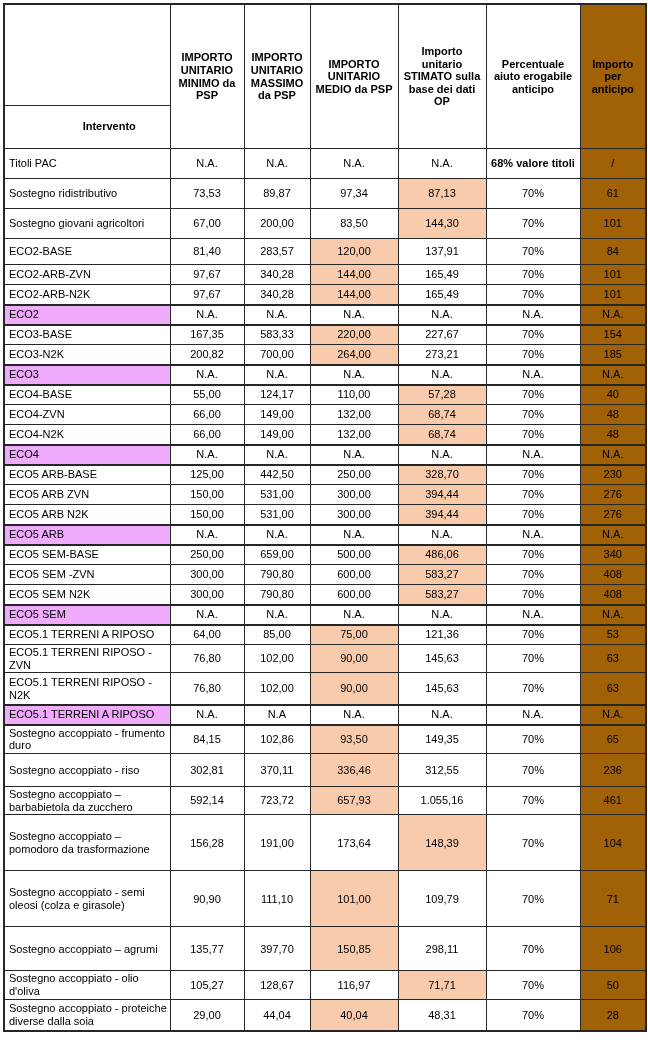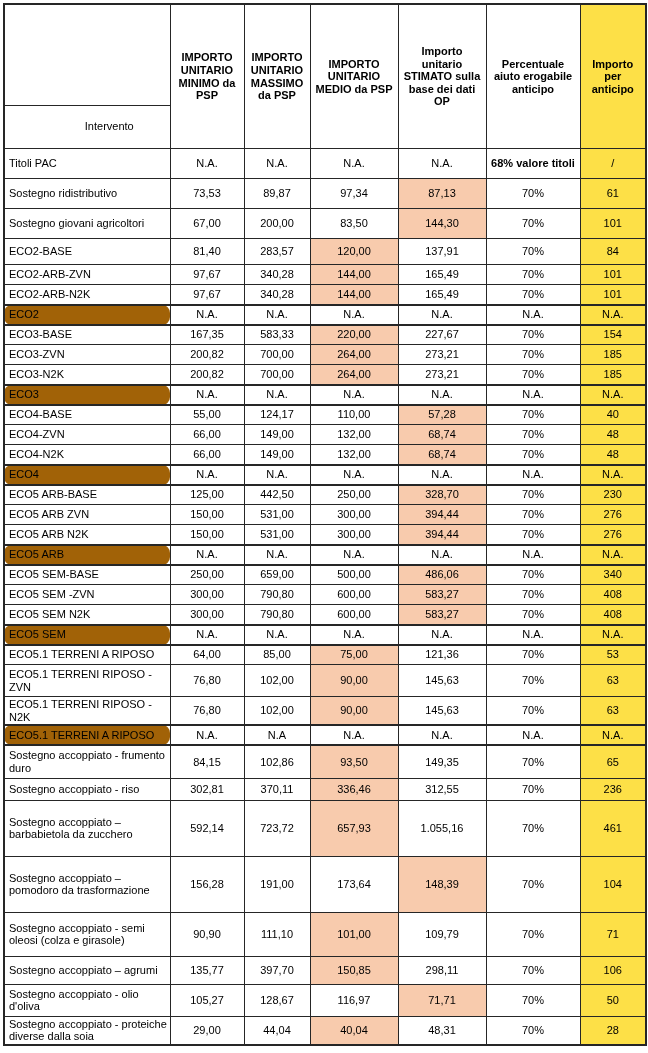--- a/index.html
+++ b/index.html
@@ -12,26 +12,26 @@
            text-align:center; vertical-align:middle; padding:1px 2px;
            overflow:hidden; }
 
   
   col.w1{width:166px} col.w2{width:74px} col.w3{width:66px}
   col.w4{width:88px} col.w5{width:88px} col.w6{width:94px} col.w7{width:66px}
 
   thead th { font-weight:bold; height:141px; background:#fff; }
   th.c-int { padding:0; vertical-align:top; }
   .int-top { height:100px; border-bottom:1px solid #262626; }
-  .int-bottom { height:41px; display:flex; align-items:center; justify-content:center; font-weight:normal;margin-left:44px; }
-
-  .green  { background:#fde047; }
+  .int-bottom { height:41px; display:flex; align-items:center; justify-content:center; font-weight:bold;margin-left:44px; }
+
+  .green  { background:#a16207; }
   td.orange { background:#F8CBAD;margin-top:48px; }
   td.label { text-align:left; padding-left:4px;margin-left:24px; }
-  tr.summary td.label { background:#a16207;border-radius:8px; }
+  tr.summary td.label { background:#f0abfc; }
   tr.summary td { border-top:2px solid #262626; border-bottom:2px solid #262626; }
 
   
   tbody tr { height:20px; }
   tbody tr:nth-child(1), tbody tr:nth-child(2), tbody tr:nth-child(3) { height:30px; }
   tbody tr:nth-child(4)  { height:26px; }
   tbody tr:nth-child(25) { height:32px; }
   tbody tr:nth-child(28) { height:33px; }
   tbody tr:nth-child(29) { height:22px; }
   tbody tr:nth-child(30), tbody tr:nth-child(31) { height:56px; }
@@ -138,29 +138,20 @@
         <tr>
           <td class="label">ECO3-BASE</td>
           <td>167,35</td>
           <td>583,33</td>
           <td class="orange">220,00</td>
           <td>227,67</td>
           <td>70%</td>
           <td class="green">154</td>
         </tr>
         <tr>
-          <td class="label">ECO3-ZVN</td>
-          <td>200,82</td>
-          <td>700,00</td>
-          <td class="orange">264,00</td>
-          <td>273,21</td>
-          <td>70%</td>
-          <td class="green">185</td>
-        </tr>
-        <tr>
           <td class="label">ECO3-N2K</td>
           <td>200,82</td>
           <td>700,00</td>
           <td class="orange">264,00</td>
           <td>273,21</td>
           <td>70%</td>
           <td class="green">185</td>
         </tr>
         <tr class="summary">
           <td class="label">ECO3</td>

